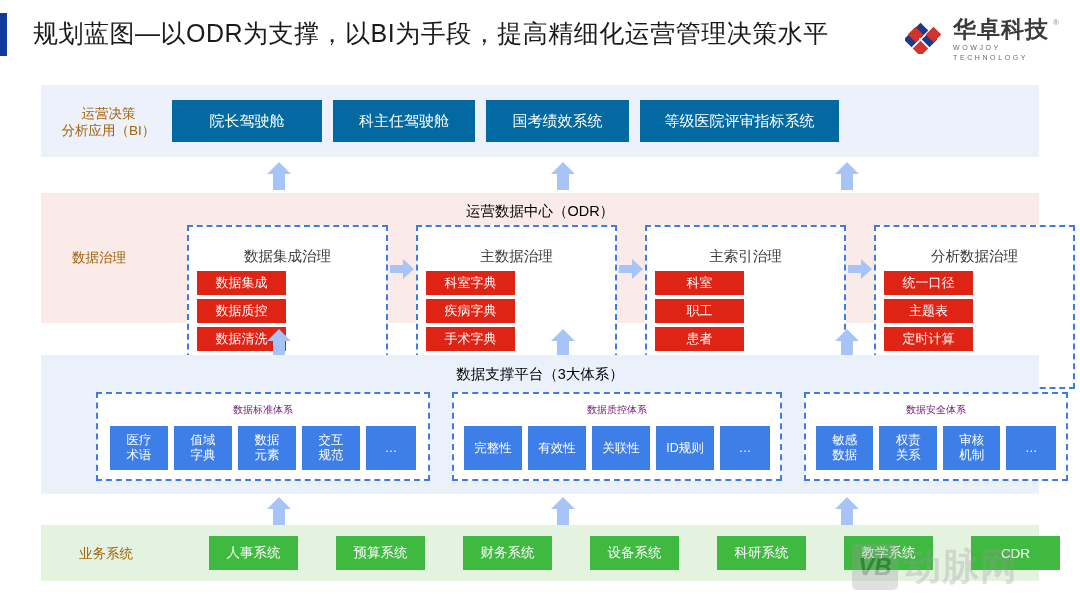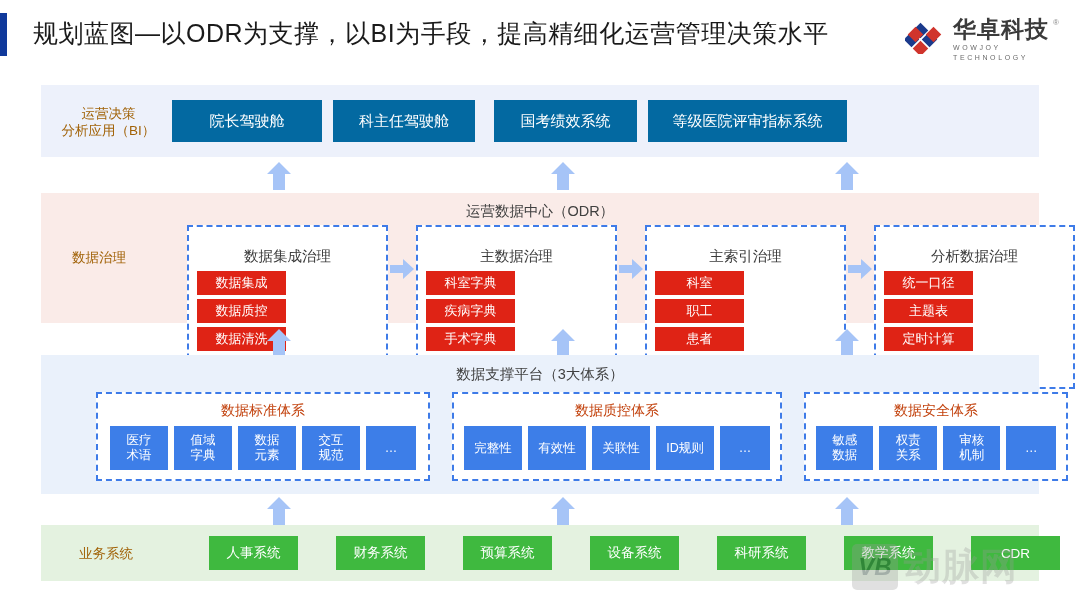--- a/index.html
+++ b/index.html
@@ -30,36 +30,36 @@
   .logo-reg{position:absolute;left:148px;top:0px;font-size:8px;color:#8a8a8a;}
 
   
   .band{position:absolute;left:41px;width:998px;box-sizing:border-box;}
   .band-label{
     position:absolute;left:16px;
     font-size:13.5px;color:#a16207;line-height:17px;text-align:left;
   }
   .band-title{
     position:absolute;left:0;right:0;text-align:center;
-    font-size:14.5px;color:#404040;
+    font-size:14.5px;color:#000000;
   }
 
   
   .bi-band{top:85px;height:72px;background:#EDF1FB;}
   .bi-label{top:20px;width:115px;text-align:center;left:10px;}
   .bi-boxes{position:absolute;left:131px;top:15px;display:flex;gap:11px;}
   .bi-box{
     height:42px;background:#0369a1;color:#ffffff;
     display:flex;align-items:center;justify-content:center;
     font-size:15px;box-sizing:border-box;white-space:nowrap;
   }
   .bi-box.w1{width:150px;}
   .bi-box.w2{width:142px;}
   .bi-box.w3{width:153px;}
-  .bi-box.w4{width:143px;margin-left:8px;}
+  .bi-box.w4{width:143px;}
   .bi-box.w5{width:199px;}
 
   
   .odr-band{top:193px;height:130px;background:#FAEBE8;}
   .odr-band .band-title{top:9px;}
   .odr-label{top:56px;width:100px;text-align:center;left:8px;}
   .odr-groups{position:absolute;left:146px;top:32px;display:flex;align-items:flex-start;}
   .odr-group{
     width:201px;border:2px dashed #3E7BE8;background:#ffffff;
     box-sizing:border-box;padding:19px 8px 8px 8px;
@@ -81,21 +81,21 @@
   .plat-band{top:355px;height:139px;background:#EAF1FB;}
   .plat-band .band-title{top:10px;}
   .plat-groups{position:absolute;left:55px;top:37px;display:flex;gap:22px;}
   .plat-group{
     border:2px dashed #3E7BE8;background:#ffffff;box-sizing:border-box;
     padding:6px 10px 9px 10px;
   }
   .plat-group.g1{width:334px;}
   .plat-group.g2{width:330px;}
   .plat-group.g3{width:264px;}
-  .plat-group-title{text-align:center;font-size:14px;color:#c2410c;margin-bottom:6px;line-height:20px;}
+  .plat-group-title{text-align:center;font-size:10px;color:#701a75;margin-bottom:6px;line-height:20px;}
   .plat-cells{display:flex;gap:6px;justify-content:center;}
   .plat-cell{
     height:44px;background:#3D7EE8;color:#ffffff;
     display:flex;align-items:center;justify-content:center;
     font-size:12.5px;line-height:15px;text-align:center;box-sizing:border-box;
   }
   .plat-cell.sz1{width:58px;}
   .plat-cell.sz2{width:58px;}
   .plat-cell.sz3{width:58px;}
   .plat-cell.ellipsis{width:50px;}
@@ -318,22 +318,22 @@
     <path d="M13 1 L25 13 L19 13 L19 29 L7 29 L7 13 L1 13 Z" fill="#A6C4F7"></path>
   </svg>
   <svg class="arrow-up" style="left:834px;top:496px;" viewBox="0 0 26 30">
     <path d="M13 1 L25 13 L19 13 L19 29 L7 29 L7 13 L1 13 Z" fill="#A6C4F7"></path>
   </svg>
 
   <div class="band biz-band">
     <div class="band-label biz-label">业务系统</div>
     <div class="biz-boxes">
       <div class="biz-box">人事系统</div>
+      <div class="biz-box">预算系统</div>
       <div class="biz-box">财务系统</div>
-      <div class="biz-box">预算系统</div>
       <div class="biz-box">设备系统</div>
       <div class="biz-box">科研系统</div>
       <div class="biz-box">教学系统</div>
       <div class="biz-box">CDR</div>
       <div class="biz-box small">…</div>
     </div>
   </div>
 
   <div class="watermark">
     <div class="wm-badge">VB</div>

